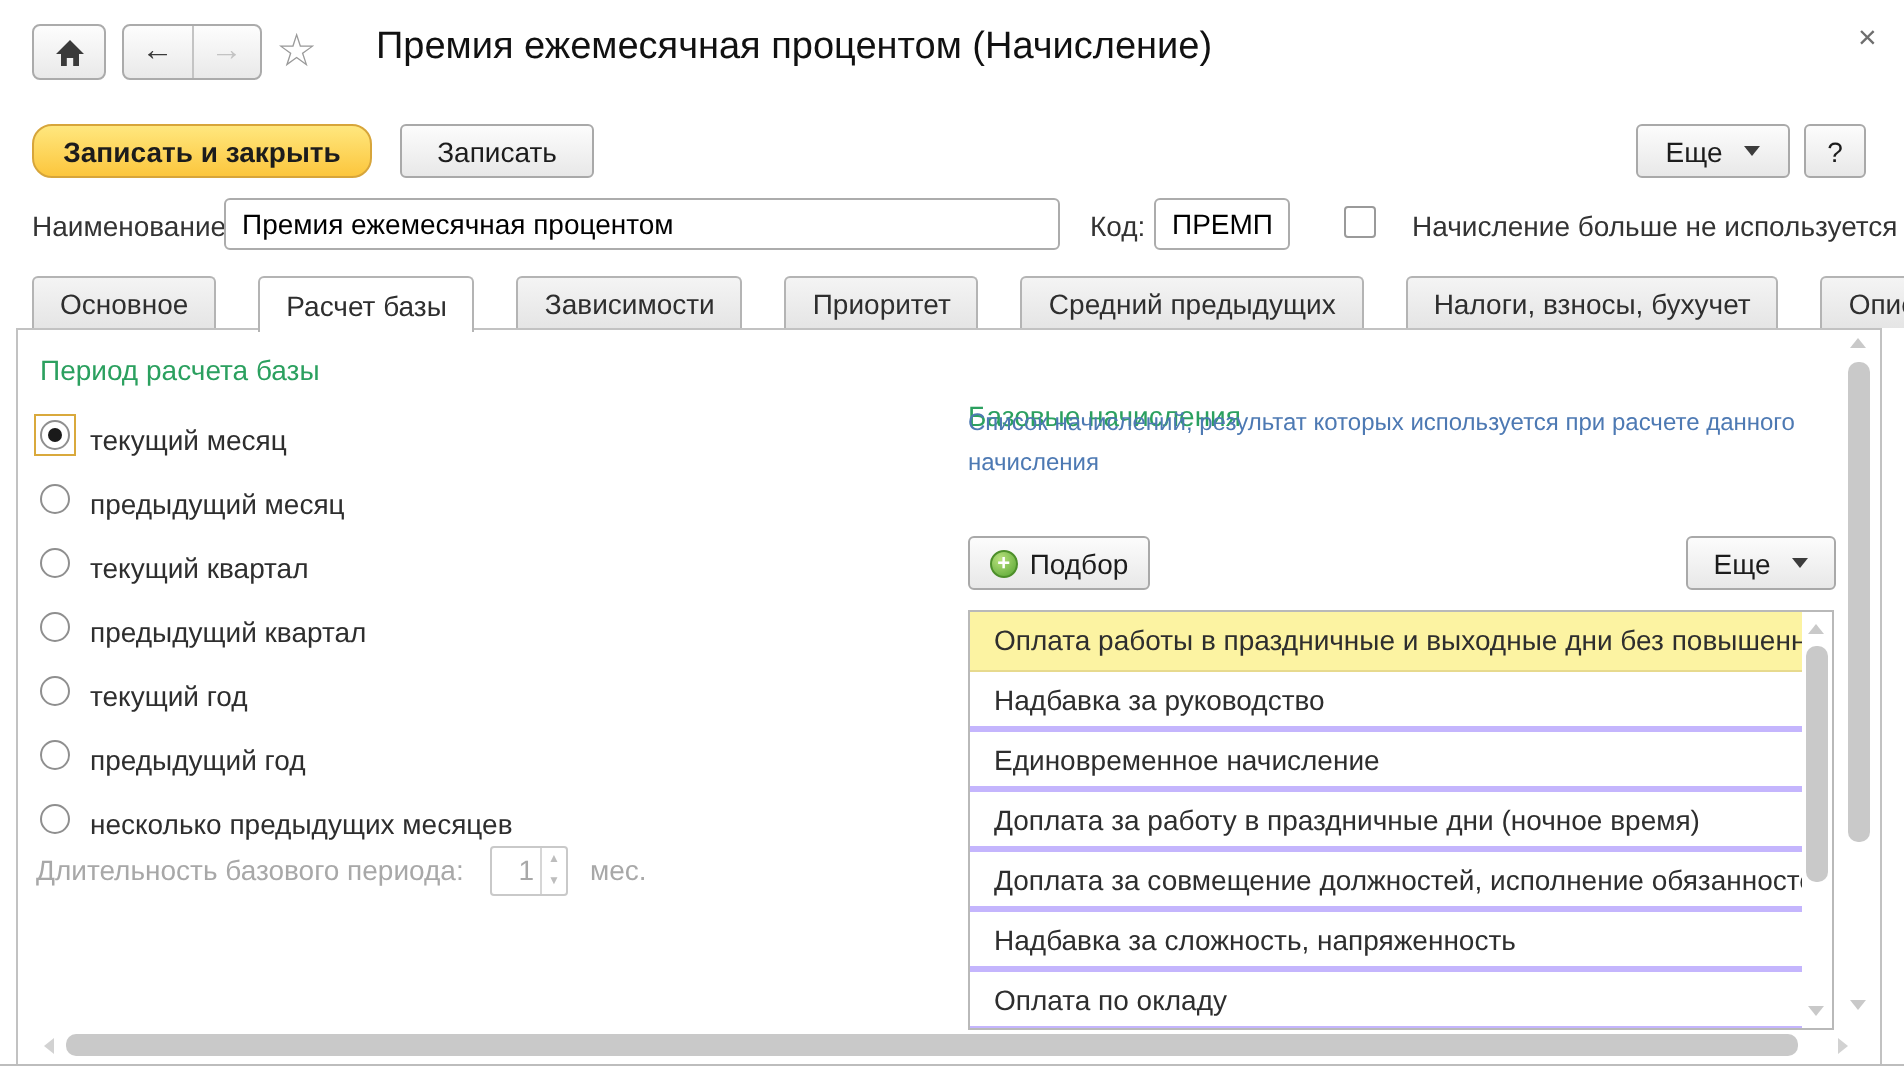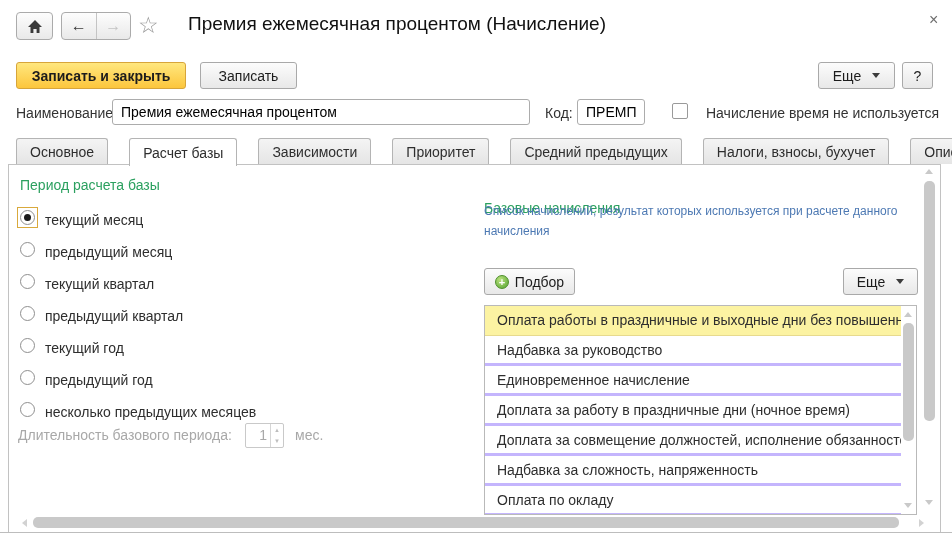--- a/index.html
+++ b/index.html
@@ -23,21 +23,21 @@
   .star { position:absolute; left:138px; top:13px; font-size:23px; color:#9a9a9a; line-height:24px; cursor:pointer; }
   .win-title { position:absolute; left:188px; top:13px; font-size:19px; color:#111; white-space:nowrap; }
   .win-close { position:absolute; left:929px; top:11px; font-size:16px; color:#6e6e6e; cursor:pointer; }
   
   .btn {
     position:absolute; height:27px; border:1px solid #A9A9A9; border-radius:3px;
     background:linear-gradient(#fcfcfc,#e8e8e8); font-size:14px; color:#1c1c1c;
     display:flex; align-items:center; justify-content:center; cursor:pointer; white-space:nowrap;
   }
   .btn-primary { left:16px; top:62px; width:170px; font-weight:bold;
-    background:linear-gradient(#ffe77e, var(--yellow,#fcc63d)); border-color:#D7A53A; }
+    background:linear-gradient(#ffe77e, var(--yellow,#fcc63d)); border-color:#D7A53A;border-radius:10px; }
   .btn-save { left:200px; top:62px; width:97px; }
   .btn-more-top { left:818px; top:62px; width:77px; }
   .btn-help { left:902px; top:62px; width:31px; }
   .dd-caret { display:inline-block; width:0; height:0; border-left:4px solid transparent;
     border-right:4px solid transparent; border-top:5px solid #3c3c3c; margin-left:11px; }
   
   .field-label { position:absolute; font-size:14px; color:#333; white-space:nowrap; }
   .text-input {
     position:absolute; height:26px; border:1px solid #ACACAC; border-radius:3px; background:#fff;
     font-family:inherit; font-size:14px; color:#000; padding:0 8px; outline:none;
@@ -141,21 +141,21 @@
     <span>Еще</span>
     <span class="dd-caret"></span>
   </div>
   <div class="btn btn-help">?</div>
 
   <div class="field-label lbl-name">Наименование:</div>
   <input class="text-input in-name" value="Премия ежемесячная процентом" style="">
   <div class="field-label lbl-code">Код:</div>
   <input class="text-input in-code" value="ПРЕМП" style="">
   <div class="checkbox"></div>
-  <div class="field-label lbl-notused">Начисление время не используется</div>
+  <div class="field-label lbl-notused">Начисление больше не используется</div>
 
   <div class="tab-strip">
       <div class="tab">Основное</div>
       <div class="tab active">Расчет базы</div>
       <div class="tab">Зависимости</div>
       <div class="tab">Приоритет</div>
       <div class="tab">Средний предыдущих</div>
       <div class="tab">Налоги, взносы, бухучет</div>
       <div class="tab">Описание</div>
     </div>

